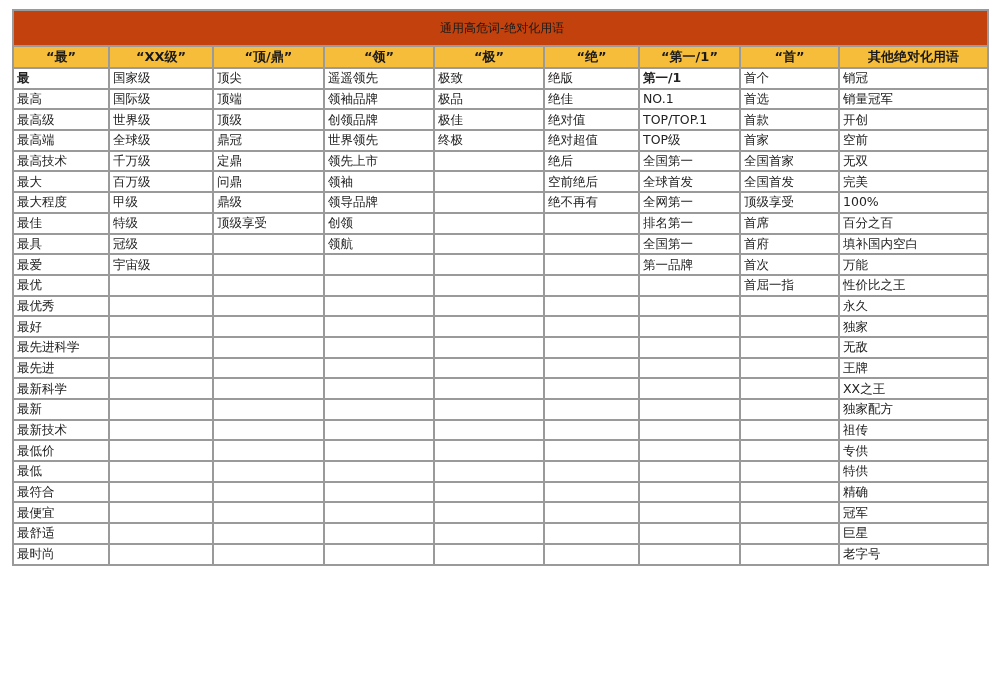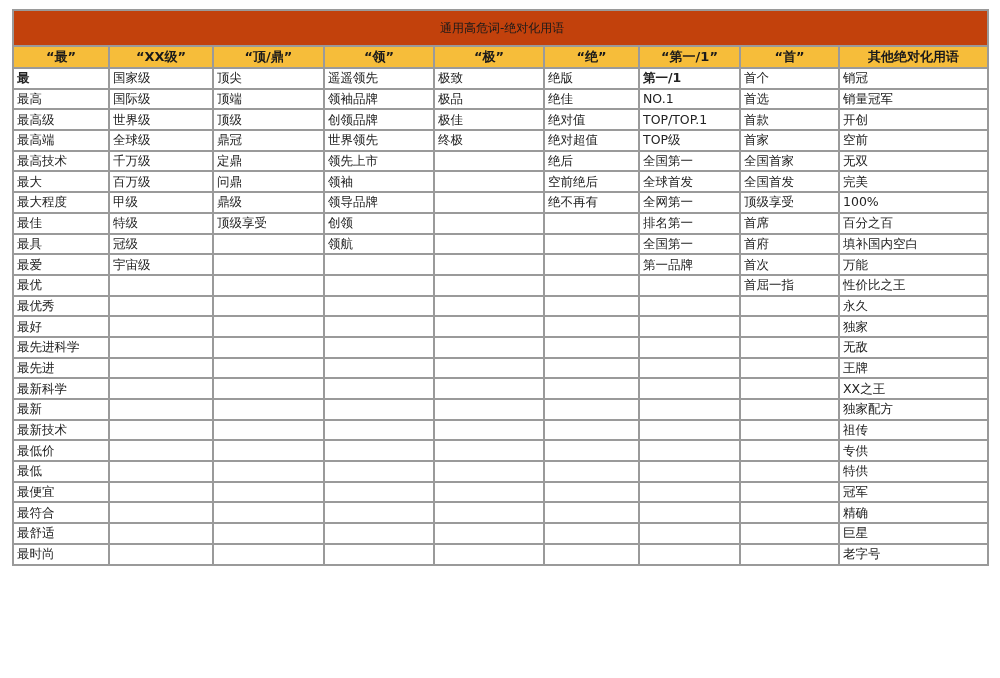--- a/index.html
+++ b/index.html
@@ -261,40 +261,40 @@
           <td></td>
           <td></td>
           <td></td>
           <td></td>
           <td></td>
           <td></td>
           <td></td>
           <td>特供</td>
         </tr>
         <tr>
+          <td>最符合</td>
+          <td></td>
+          <td></td>
+          <td></td>
+          <td></td>
+          <td></td>
+          <td></td>
+          <td></td>
+          <td>精确</td>
+        </tr>
+        <tr>
           <td>最便宜</td>
           <td></td>
           <td></td>
           <td></td>
           <td></td>
           <td></td>
           <td></td>
           <td></td>
           <td>冠军</td>
-        </tr>
-        <tr>
-          <td>最符合</td>
-          <td></td>
-          <td></td>
-          <td></td>
-          <td></td>
-          <td></td>
-          <td></td>
-          <td></td>
-          <td>精确</td>
         </tr>
         <tr>
           <td>最舒适</td>
           <td></td>
           <td></td>
           <td></td>
           <td></td>
           <td></td>
           <td></td>
           <td></td>

